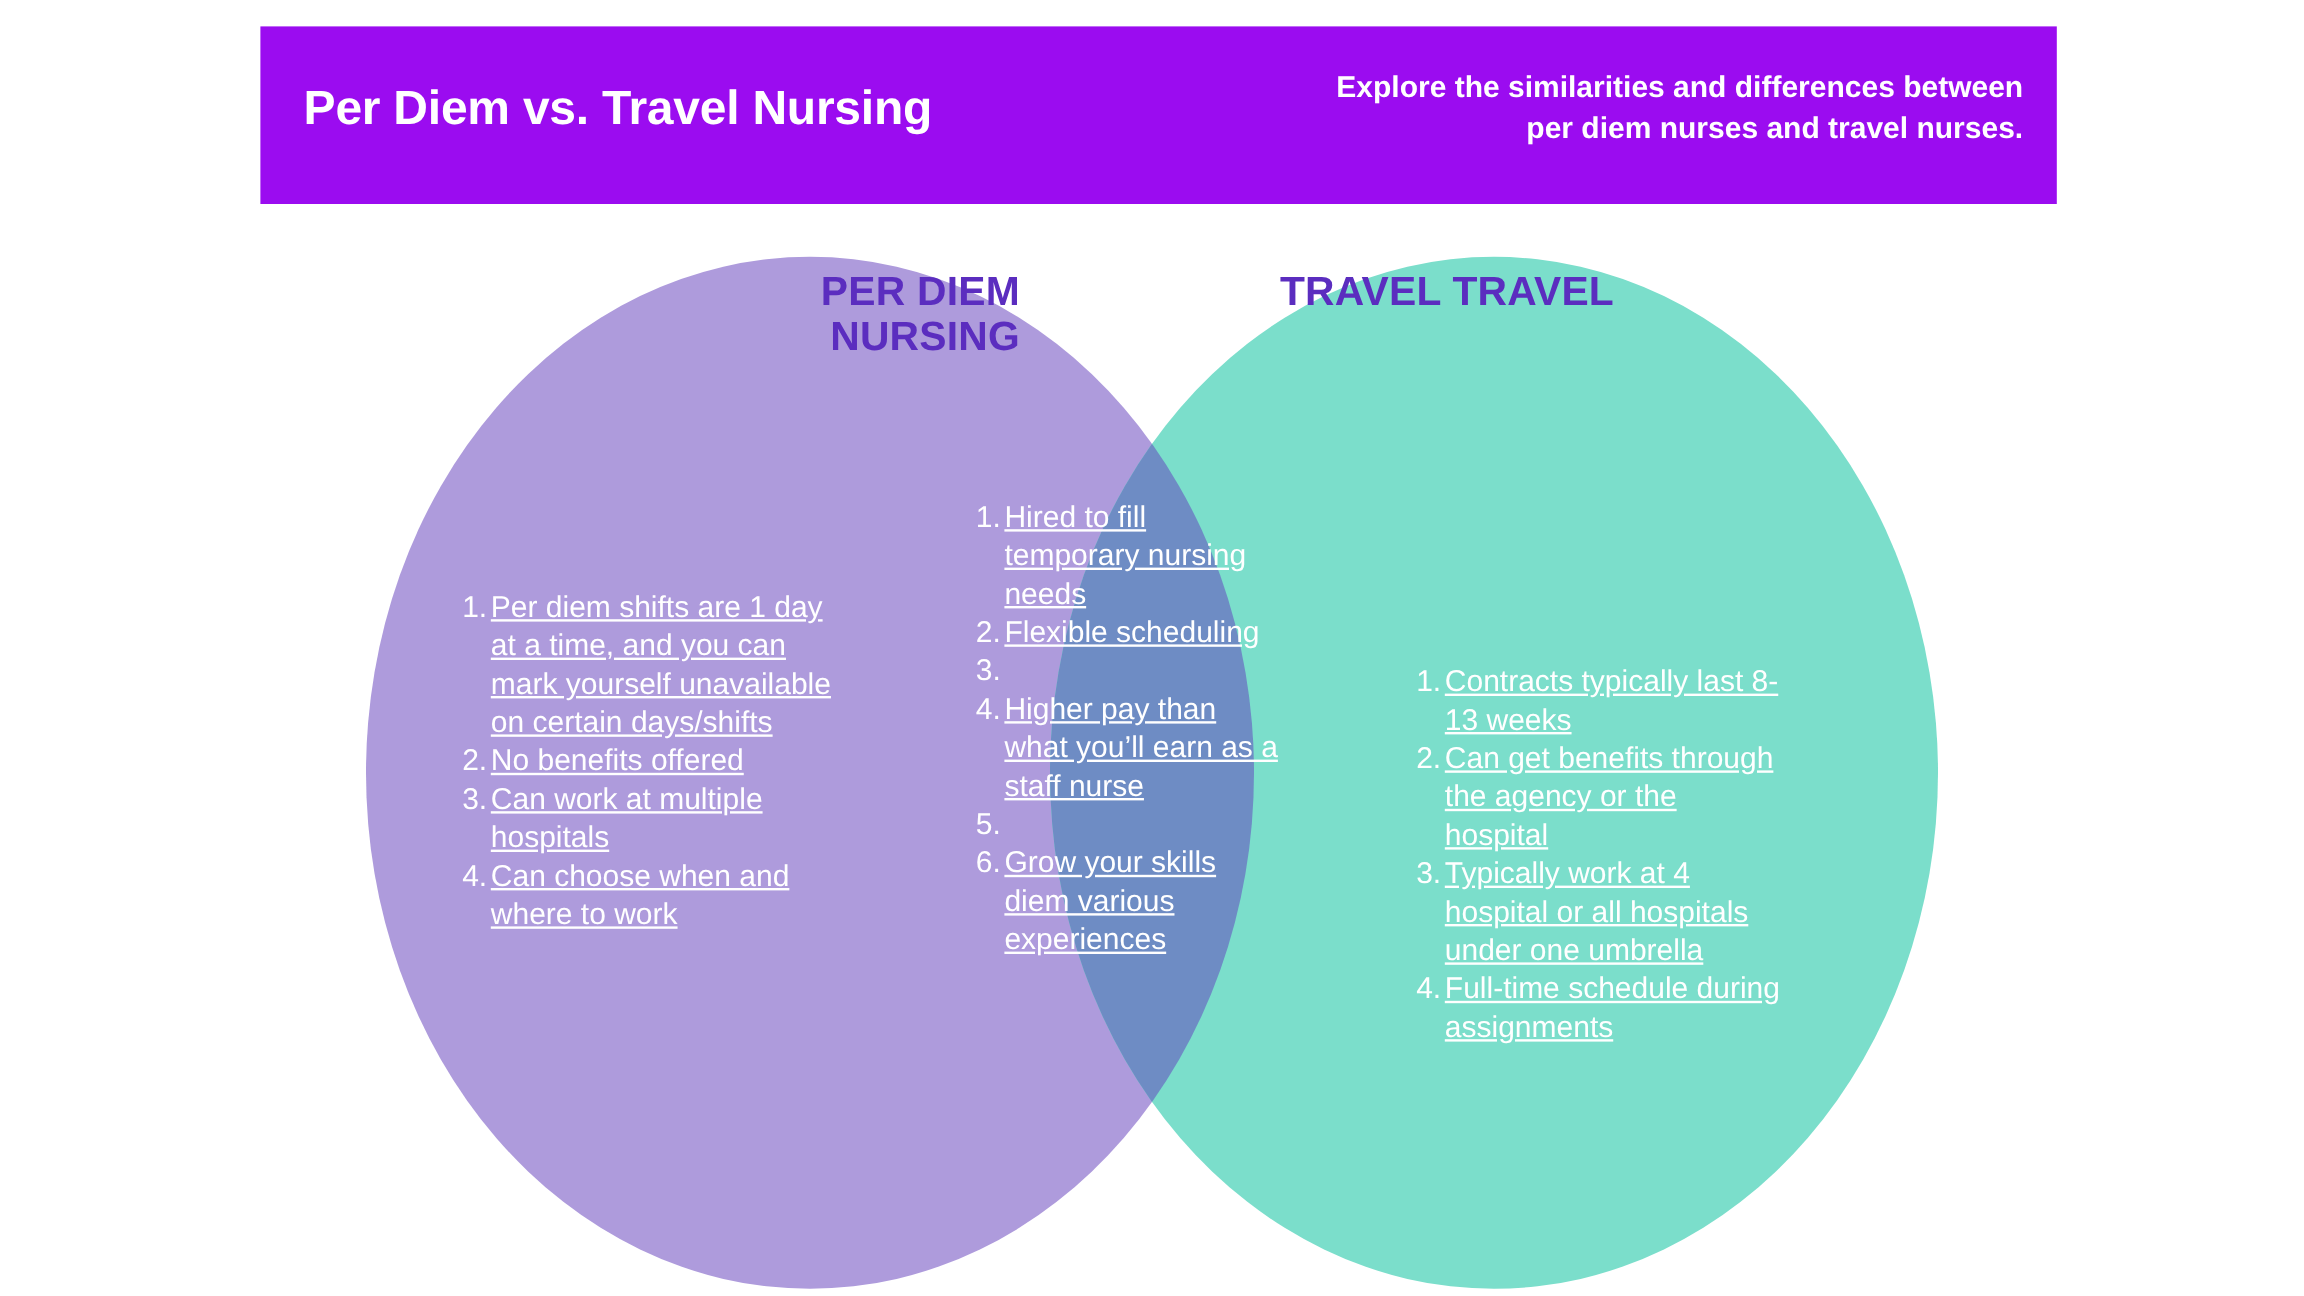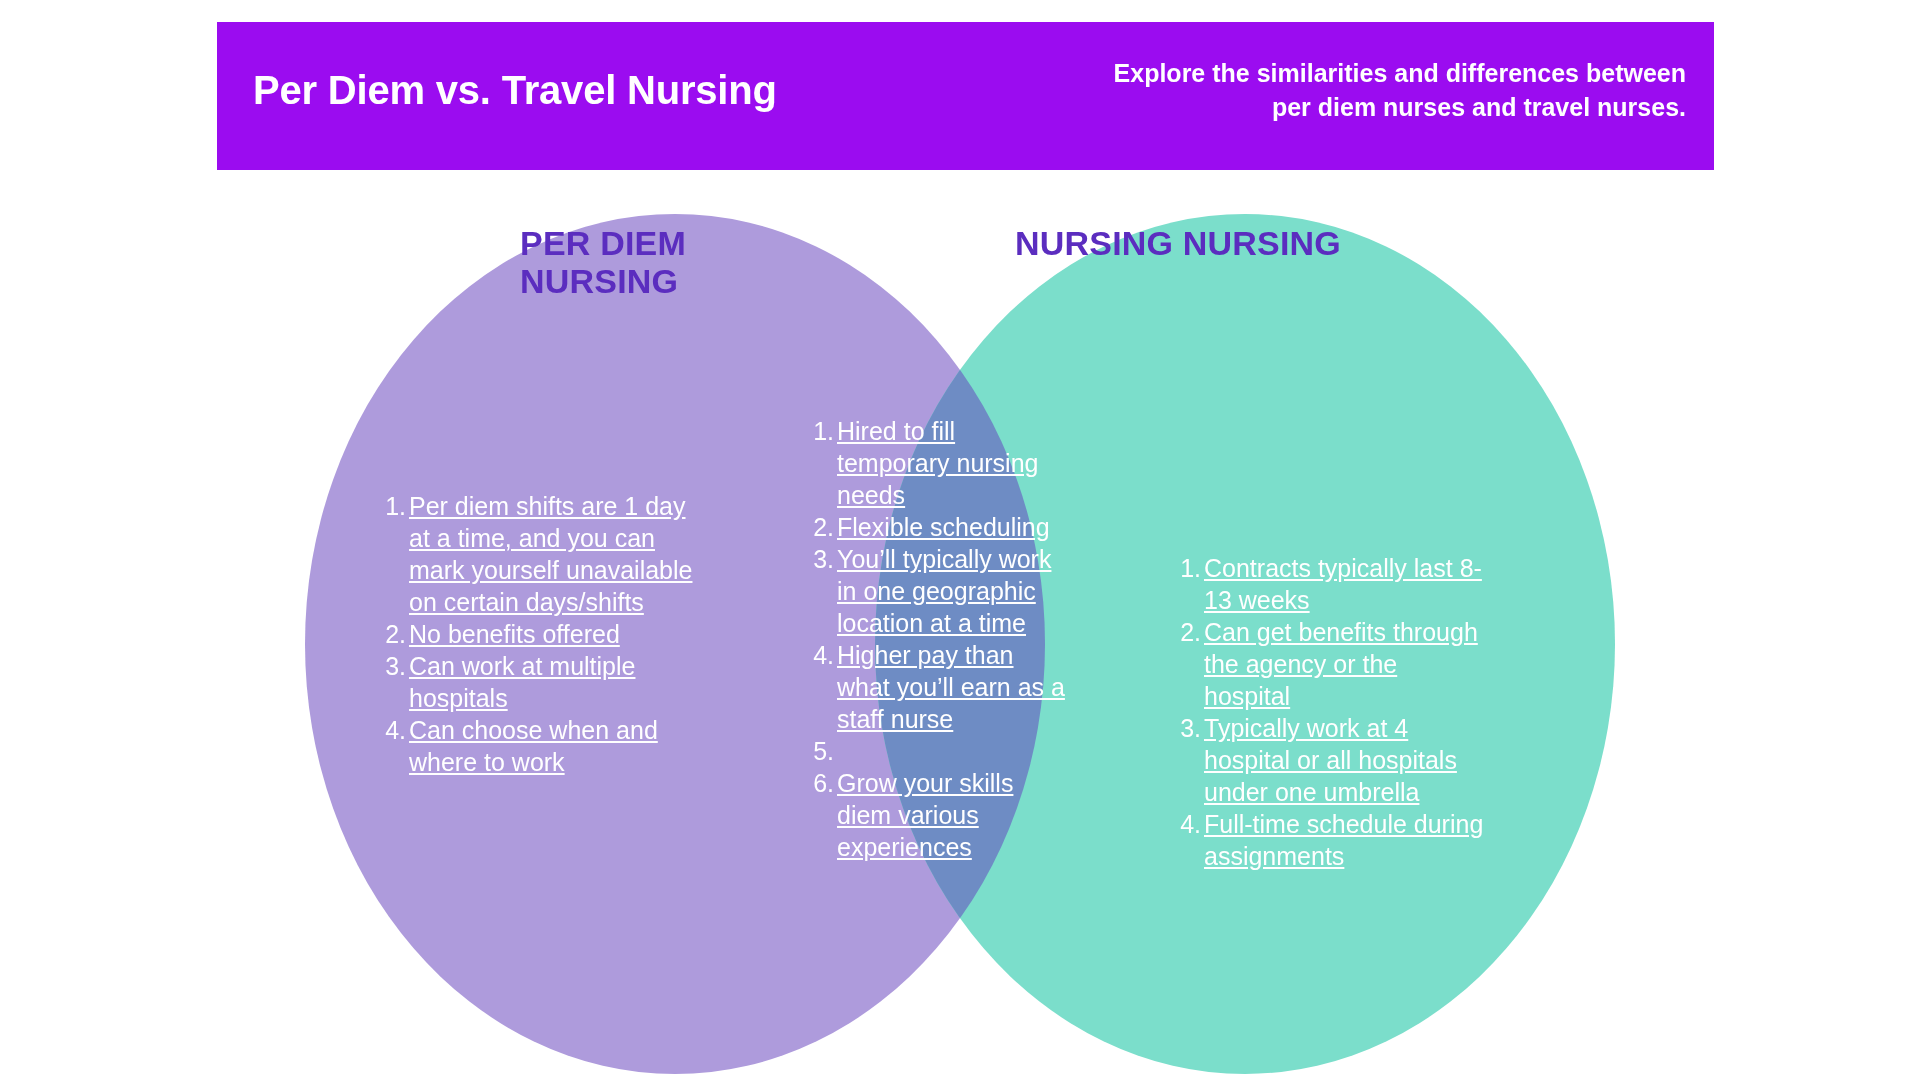--- a/index.html
+++ b/index.html
@@ -84,21 +84,21 @@
     clip-path: ellipse(370px 430px at -200px 430px);
   }
 
   
   .section-title {
     position: absolute;
     color: #5B2DBF;
     font-size: 34px;
     font-weight: bold;
     line-height: 1.12;
-    text-align: left;
+    text-align: right;
     letter-spacing: 0.2px;
   }
   .title-left {
     left: 520px;
     top: 54px;
     width: 330px;
   }
   .title-right {
     left: 1015px;
     top: 54px;
@@ -155,21 +155,21 @@
   <div class="header-subtitle">Explore the similarities and differences between per diem nurses and travel nurses.</div>
 </div>
 
 <div class="venn-stage">
 
   <div class="circle circle-left"></div>
   <div class="circle circle-right"></div>
   <div class="overlap-lens"></div>
 
   <div class="section-title title-left">PER DIEM NURSING</div>
-  <div class="section-title title-right">NURSING NURSING</div>
+  <div class="section-title title-right">TRAVEL TRAVEL</div>
 
   <ul class="venn-list list-left">
       <li>
         <span class="li-num">1.</span>
         <span class="li-text">Per diem shifts are 1 day at a time, and you can mark yourself unavailable on certain days/shifts</span>
       </li>
       <li>
         <span class="li-num">2.</span>
         <span class="li-text">No benefits offered</span>
       </li>
@@ -186,21 +186,20 @@
       <li>
         <span class="li-num">1.</span>
         <span class="li-text">Hired to fill temporary nursing needs</span>
       </li>
       <li>
         <span class="li-num">2.</span>
         <span class="li-text">Flexible scheduling</span>
       </li>
       <li>
         <span class="li-num">3.</span>
-        <span class="li-text">You’ll typically work in one geographic location at a time</span>
       </li>
       <li>
         <span class="li-num">4.</span>
         <span class="li-text">Higher pay than what you’ll earn as a staff nurse</span>
       </li>
       <li>
         <span class="li-num">5.</span>
       </li>
       <li>
         <span class="li-num">6.</span>

